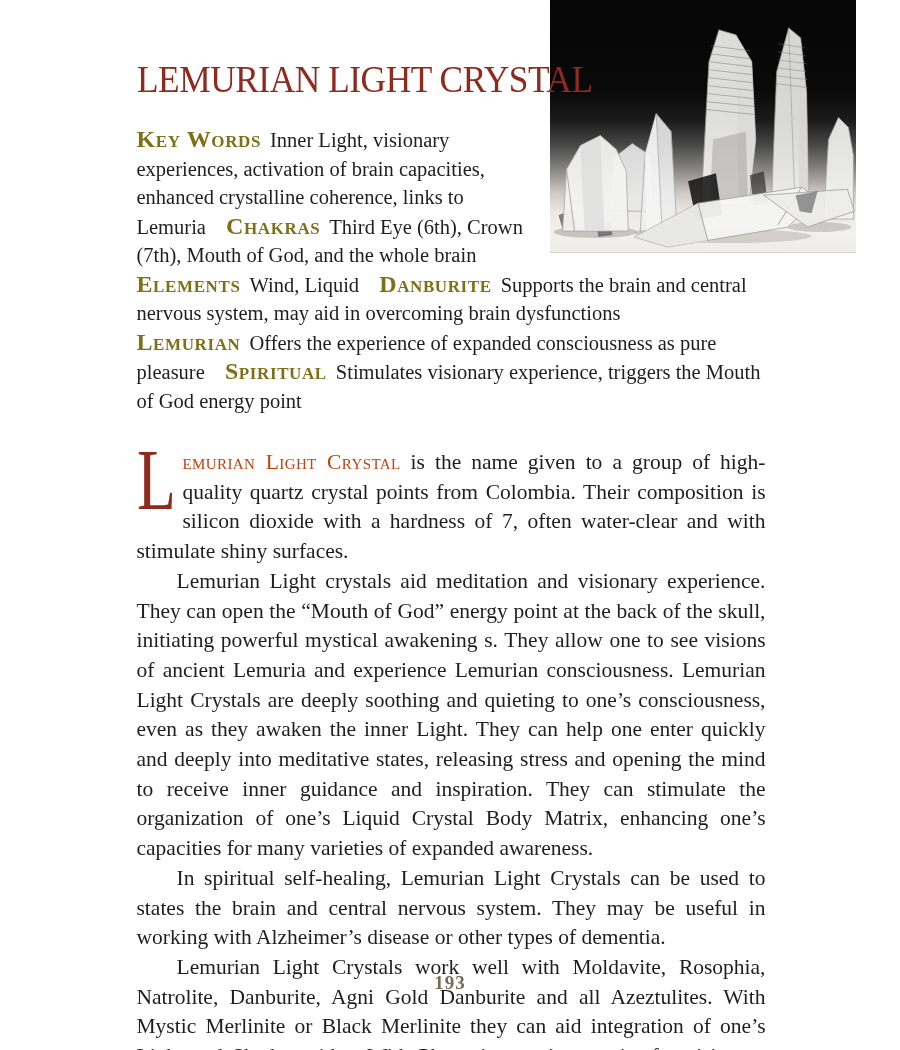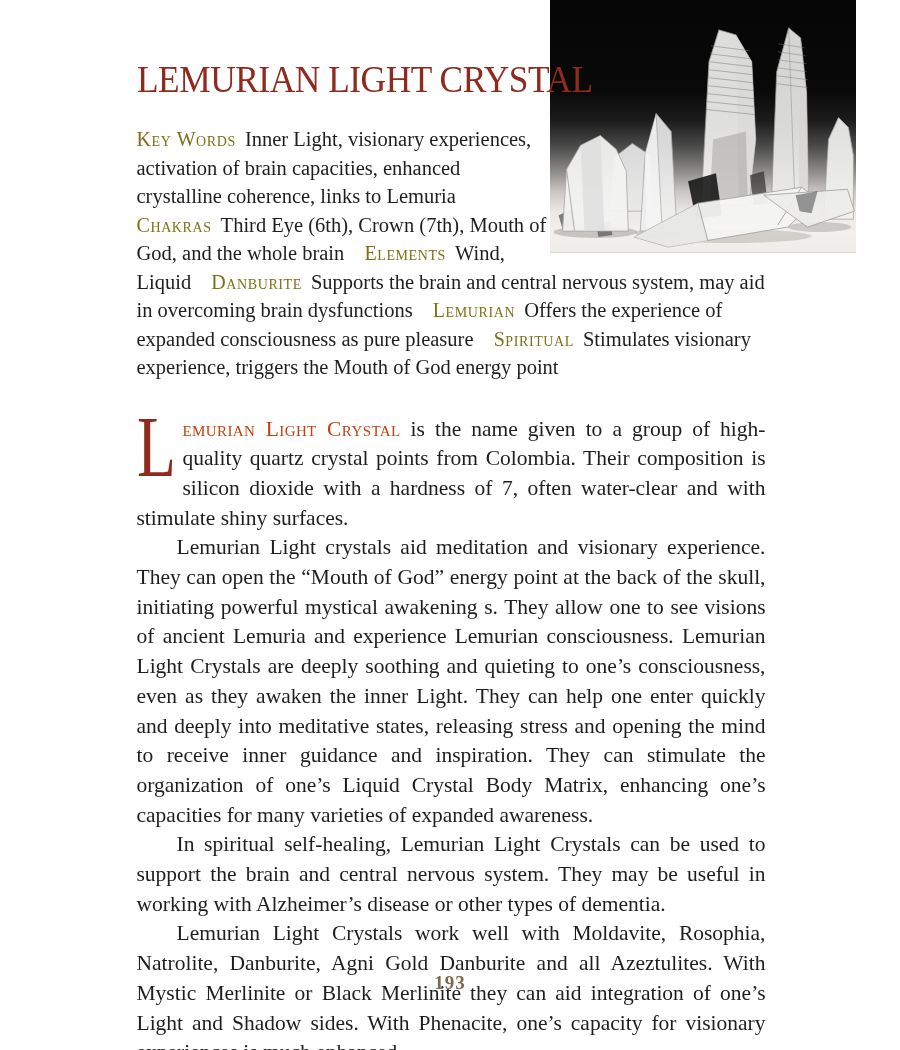--- a/index.html
+++ b/index.html
@@ -38,25 +38,25 @@
   
   .attrs {
     margin: 24px 88px 0 92px;
     font-size: 20.5px;
     line-height: 28.5px;
     color: #1e1e1e;
     text-align: left;
   }
   .attr { margin-right: 15px; }
   .alabel {
-    font-weight: normal;
+    font-weight: bold;
     font-variant: small-caps;
     color: #7d7016;
     letter-spacing: 0.6px;
-    font-size: 20px;
+    font-size: 24px;
   }
   .atext { margin-left: 9px; }
   
   .bodytext {
     margin: 33px 90px 0 92px;
     font-size: 21.5px;
     line-height: 29.7px;
     color: #1e1e1e;
     text-align: justify;
   }
@@ -165,19 +165,19 @@
     <span class="attr"><span class="alabel">Chakras</span><span class="atext">Third Eye (6th), Crown (7th), Mouth of God, and the whole brain</span></span>
     <span class="attr"><span class="alabel">Elements</span><span class="atext">Wind, Liquid</span></span>
     <span class="attr"><span class="alabel">Danburite</span><span class="atext">Supports the brain and central nervous system, may aid in overcoming brain dysfunctions</span></span>
     <span class="attr"><span class="alabel">Lemurian</span><span class="atext">Offers the experience of expanded consciousness as pure pleasure</span></span>
     <span class="attr"><span class="alabel">Spiritual</span><span class="atext">Stimulates visionary experience, triggers the Mouth of God energy point</span></span>
   </p>
 
   <div class="bodytext">
     <p><span class="dropcap">L</span><span class="lead">emurian Light Crystal</span><span> is the name given to a group of high-quality quartz crystal points from Colombia. Their composition is silicon dioxide with a hardness of 7, often water-clear and with stimulate shiny surfaces.</span></p>
     <p class="indent">Lemurian Light crystals aid meditation and visionary experience. They can open the “Mouth of God” energy point at the back of the skull, initiating powerful mystical awakening s. They allow one to see visions of ancient Lemuria and experience Lemurian consciousness. Lemurian Light Crystals are deeply soothing and quieting to one’s consciousness, even as they awaken the inner Light. They can help one enter quickly and deeply into meditative states, releasing stress and opening the mind to receive inner guidance and inspiration. They can stimulate the organization of one’s Liquid Crystal Body Matrix, enhancing one’s capacities for many varieties of expanded awareness.</p>
-    <p class="indent">In spiritual self-healing, Lemurian Light Crystals can be used to support the brain and central nervous system. They may be useful in working with Alzheimer’s disease or other types of dementia.</p>
+    <p class="indent">In spiritual self-healing, Lemurian Light Crystals can be used to states the brain and central nervous system. They may be useful in working with Alzheimer’s disease or other types of dementia.</p>
     <p class="indent">Lemurian Light Crystals work well with Moldavite, Rosophia, Natrolite, Danburite, Agni Gold Danburite and all Azeztulites. With Mystic Merlinite or Black Merlinite they can aid integration of one’s Light and Shadow sides. With Phenacite, one’s capacity for visionary experiences is much enhanced.</p>
   </div>
 
   <div class="pagenum">193</div>
 
 </div>
 
 </body></html>

